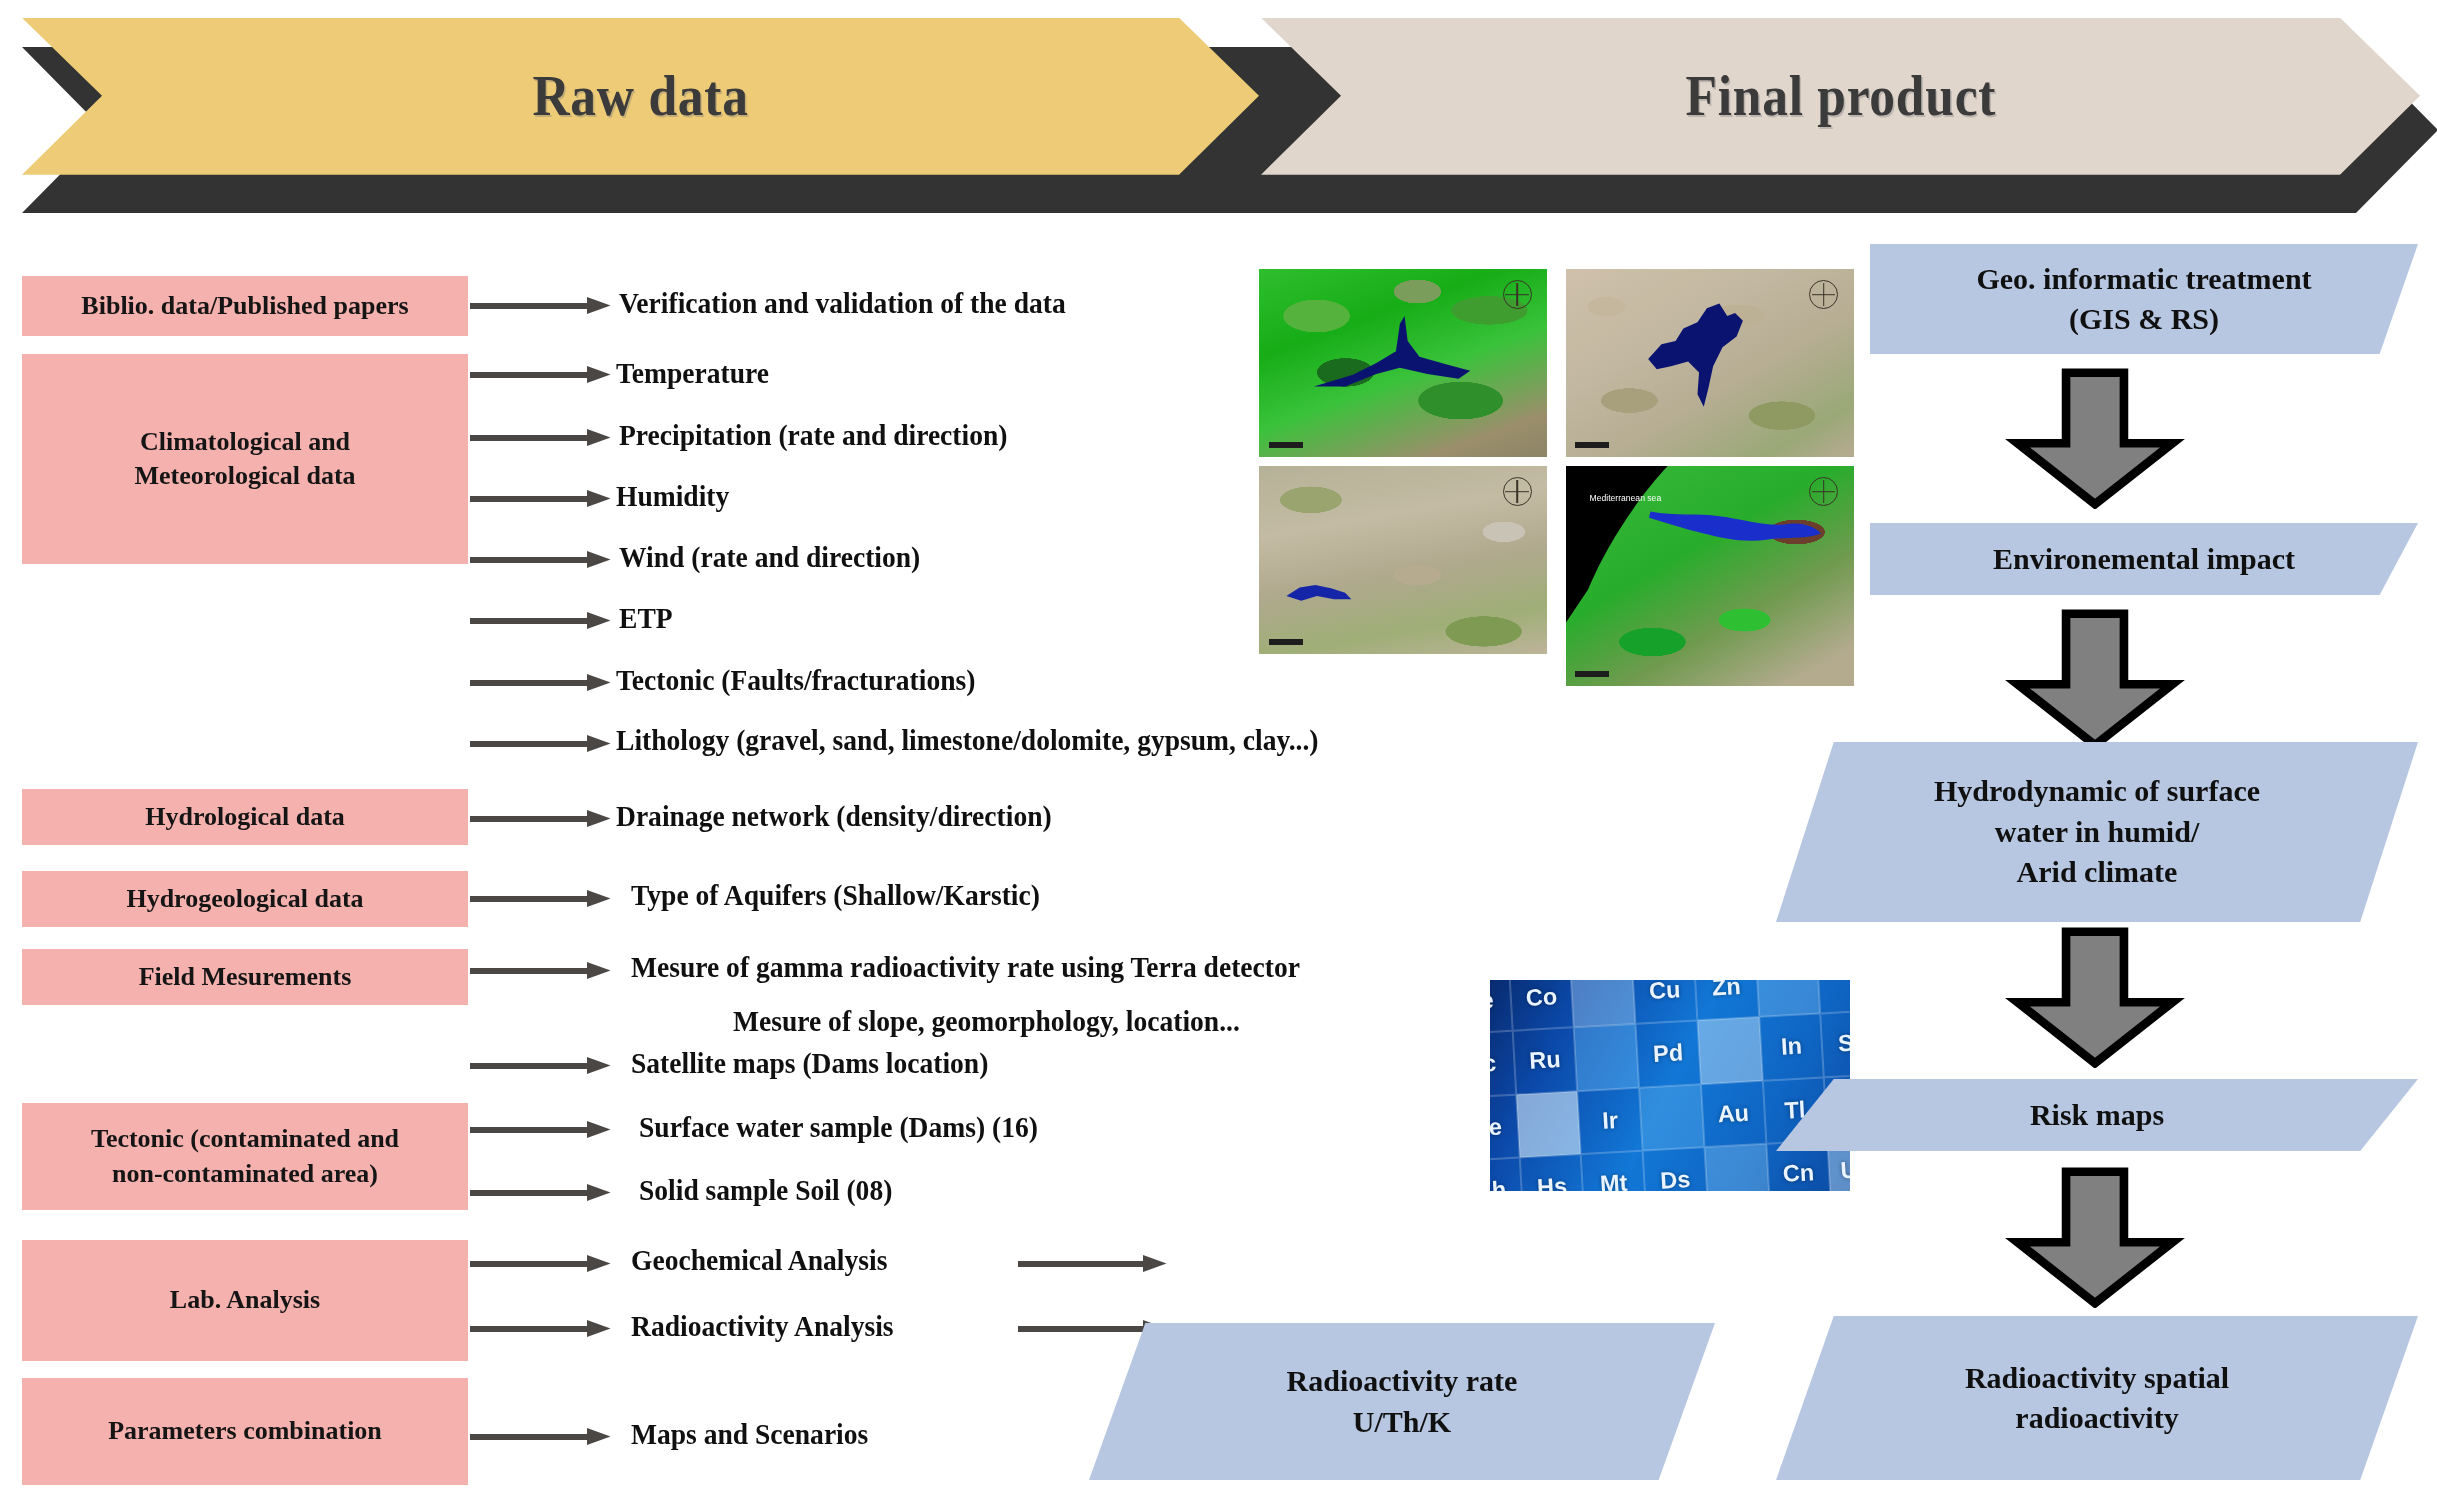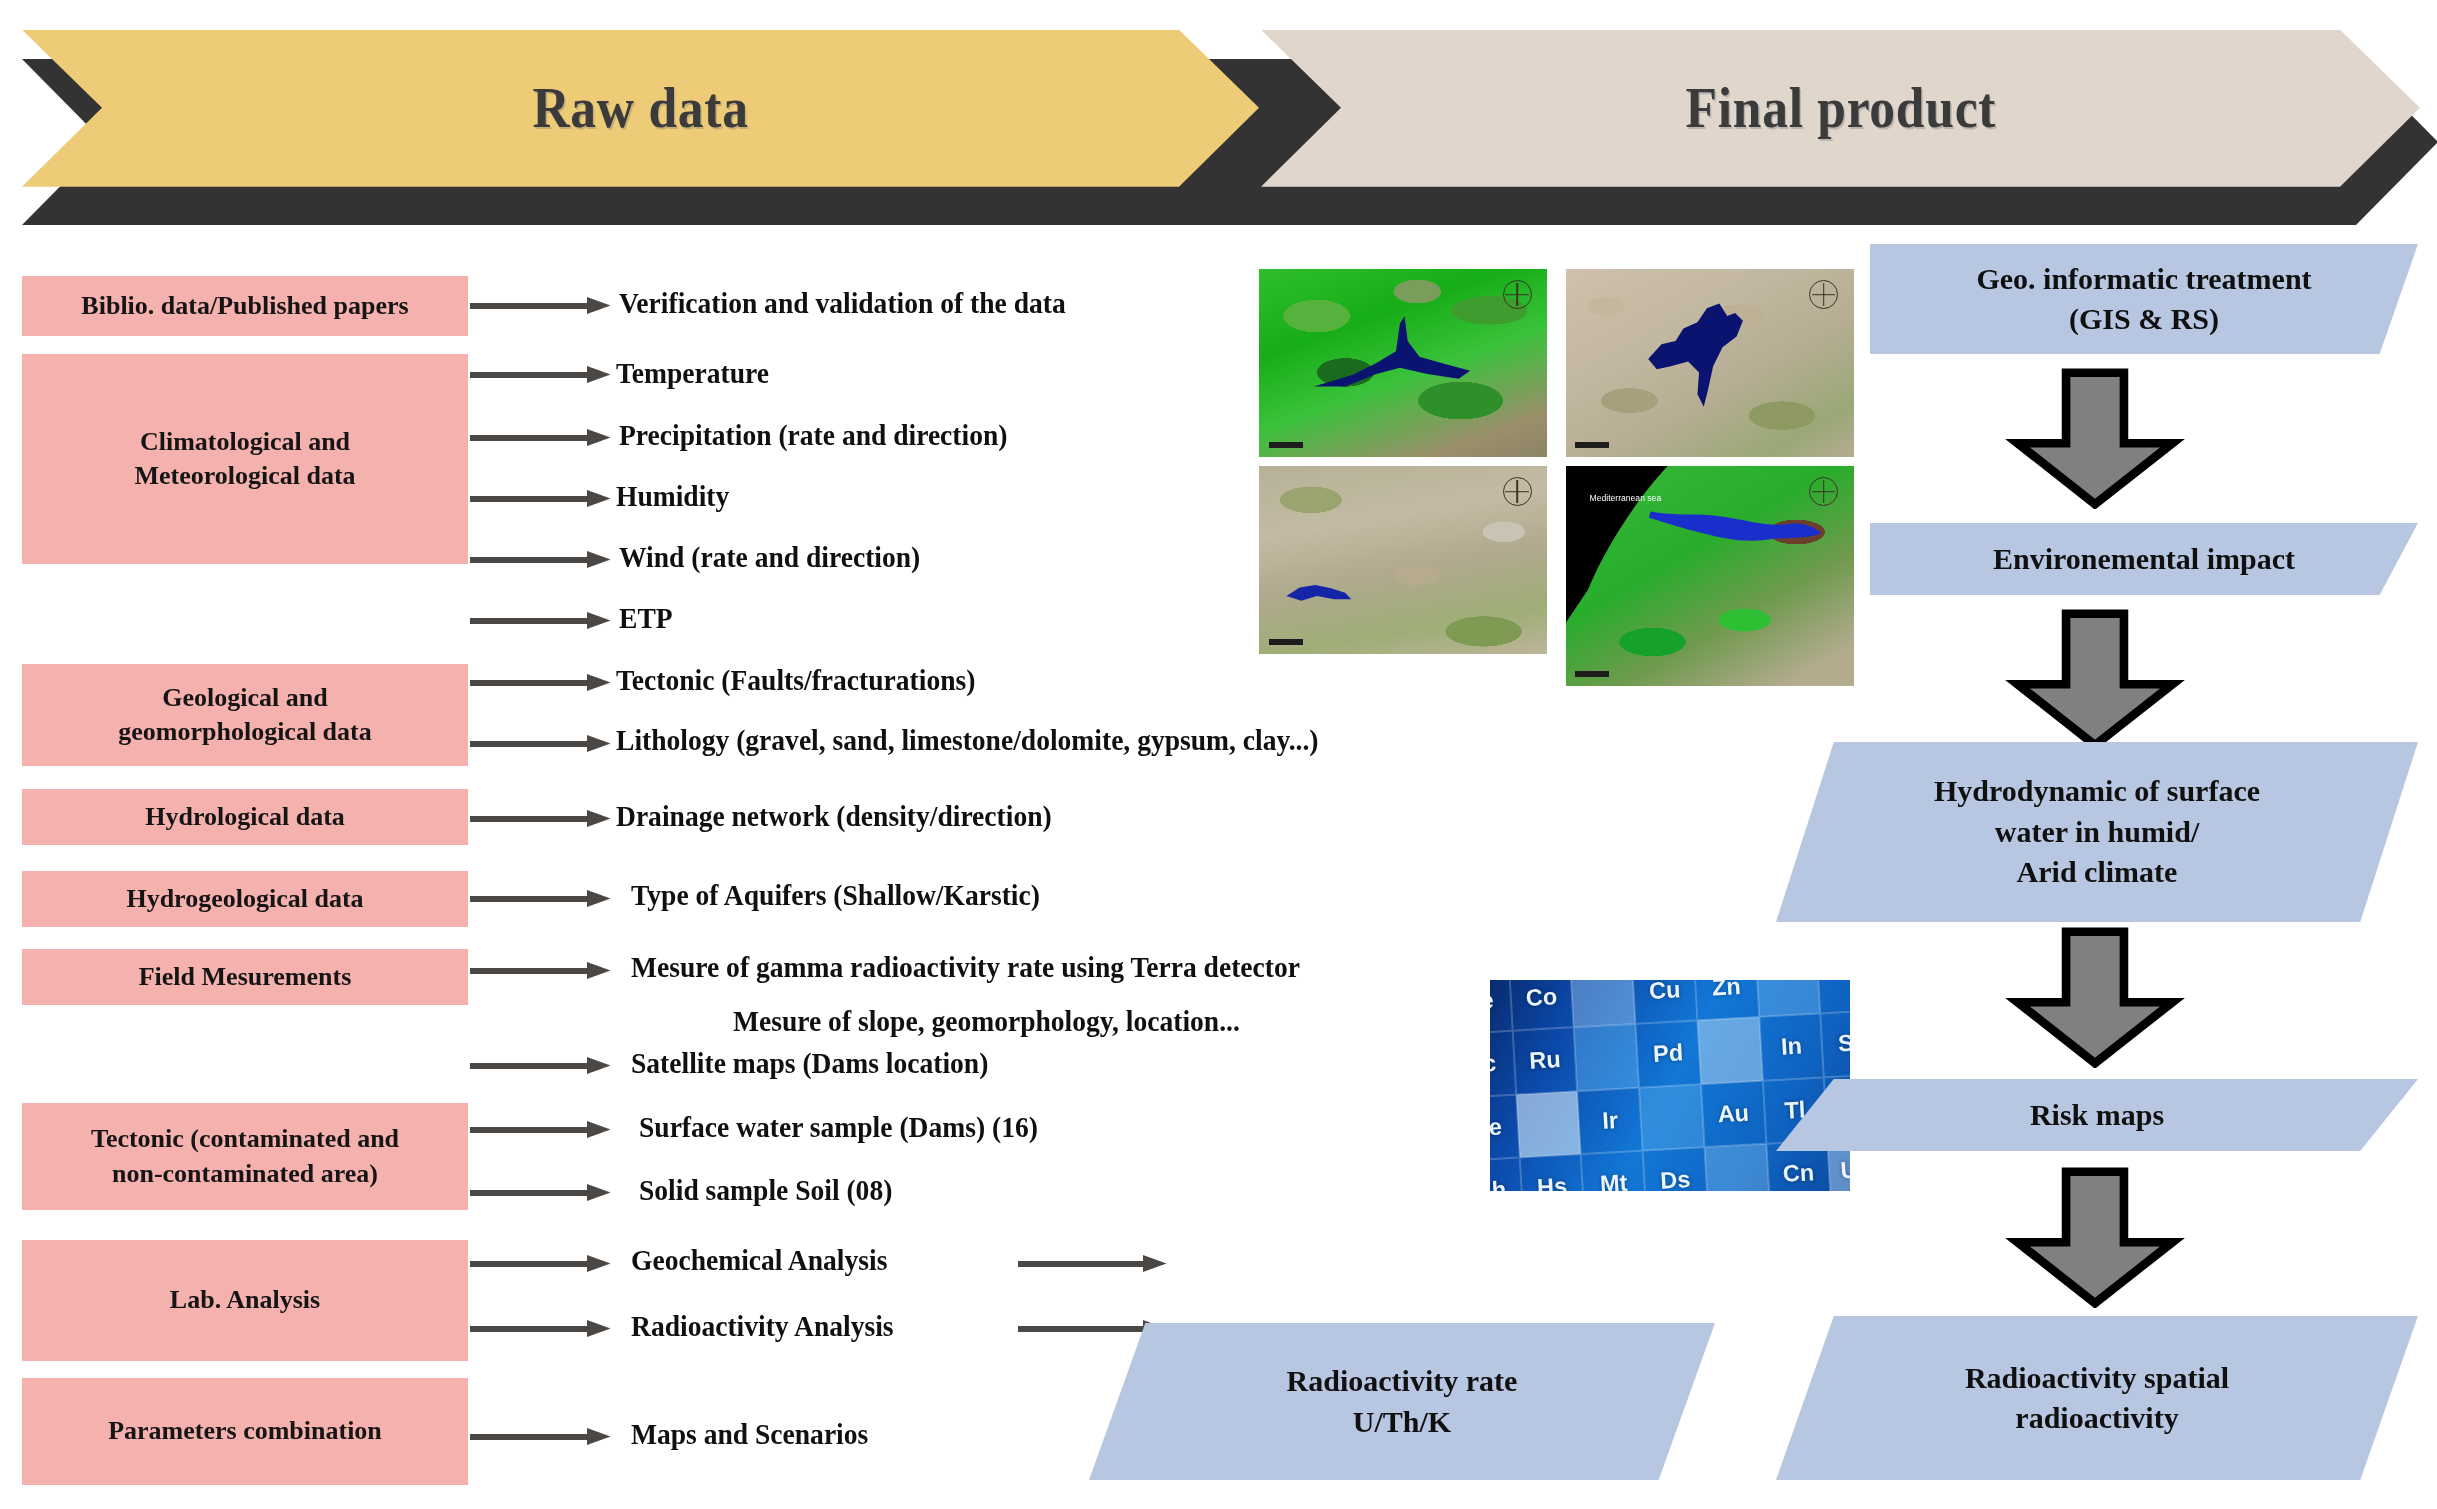--- a/index.html
+++ b/index.html
@@ -6,21 +6,21 @@
   body{
     width:2438px;height:1510px;
     background:#ffffff;
     font-family:"Liberation Serif", serif;
     position:relative;
     overflow:hidden;
   }
   .canvas{position:absolute;left:0;top:0;width:2438px;height:1510px;}
 
   
-  .banner{position:absolute;left:0;top:14px;width:2076px;height:196px;}
+  .banner{position:absolute;left:0;top:2px;width:2076px;height:196px;}
   .banner-shadow{
     position:absolute;left:22px;top:45px;width:2416px;height:166px;
     background:#333333;
     clip-path:polygon(0px 0px, 2334px 0px, 2416px 83px, 2334px 166px, 0px 166px, 82px 83px);
   }
   .seg-raw{
     position:absolute;left:22px;top:15.7px;width:1237px;height:157px;
     background:#EECB76;
     clip-path:polygon(0px 0px, 1157px 0px, 1237px 78px, 1157px 157px, 0px 157px, 80px 78px);
     display:flex;align-items:center;justify-content:center;
@@ -149,24 +149,20 @@
 
   <div class="pinkbox" style="left:22px;top:276px;width:446px;height:60px;">
     <span>Biblio. data/Published papers</span>
   </div>
 
   <div class="pinkbox" style="left:22px;top:354px;width:446px;height:210px;flex-direction:column;">
     <span>Climatological and</span>
     <span>Meteorological data</span>
   </div>
 
-  <div class="pinkbox" style="left:22px;top:664px;width:446px;height:102px;flex-direction:column;">
-    <span>Geological and</span>
-    <span>geomorphological data</span>
-  </div>
 
   <div class="pinkbox" style="left:22px;top:789px;width:446px;height:56px;">
     <span>Hydrological data</span>
   </div>
 
   <div class="pinkbox" style="left:22px;top:871px;width:446px;height:56px;">
     <span>Hydrogeological data</span>
   </div>
 
   <div class="pinkbox" style="left:22px;top:949px;width:446px;height:56px;">

